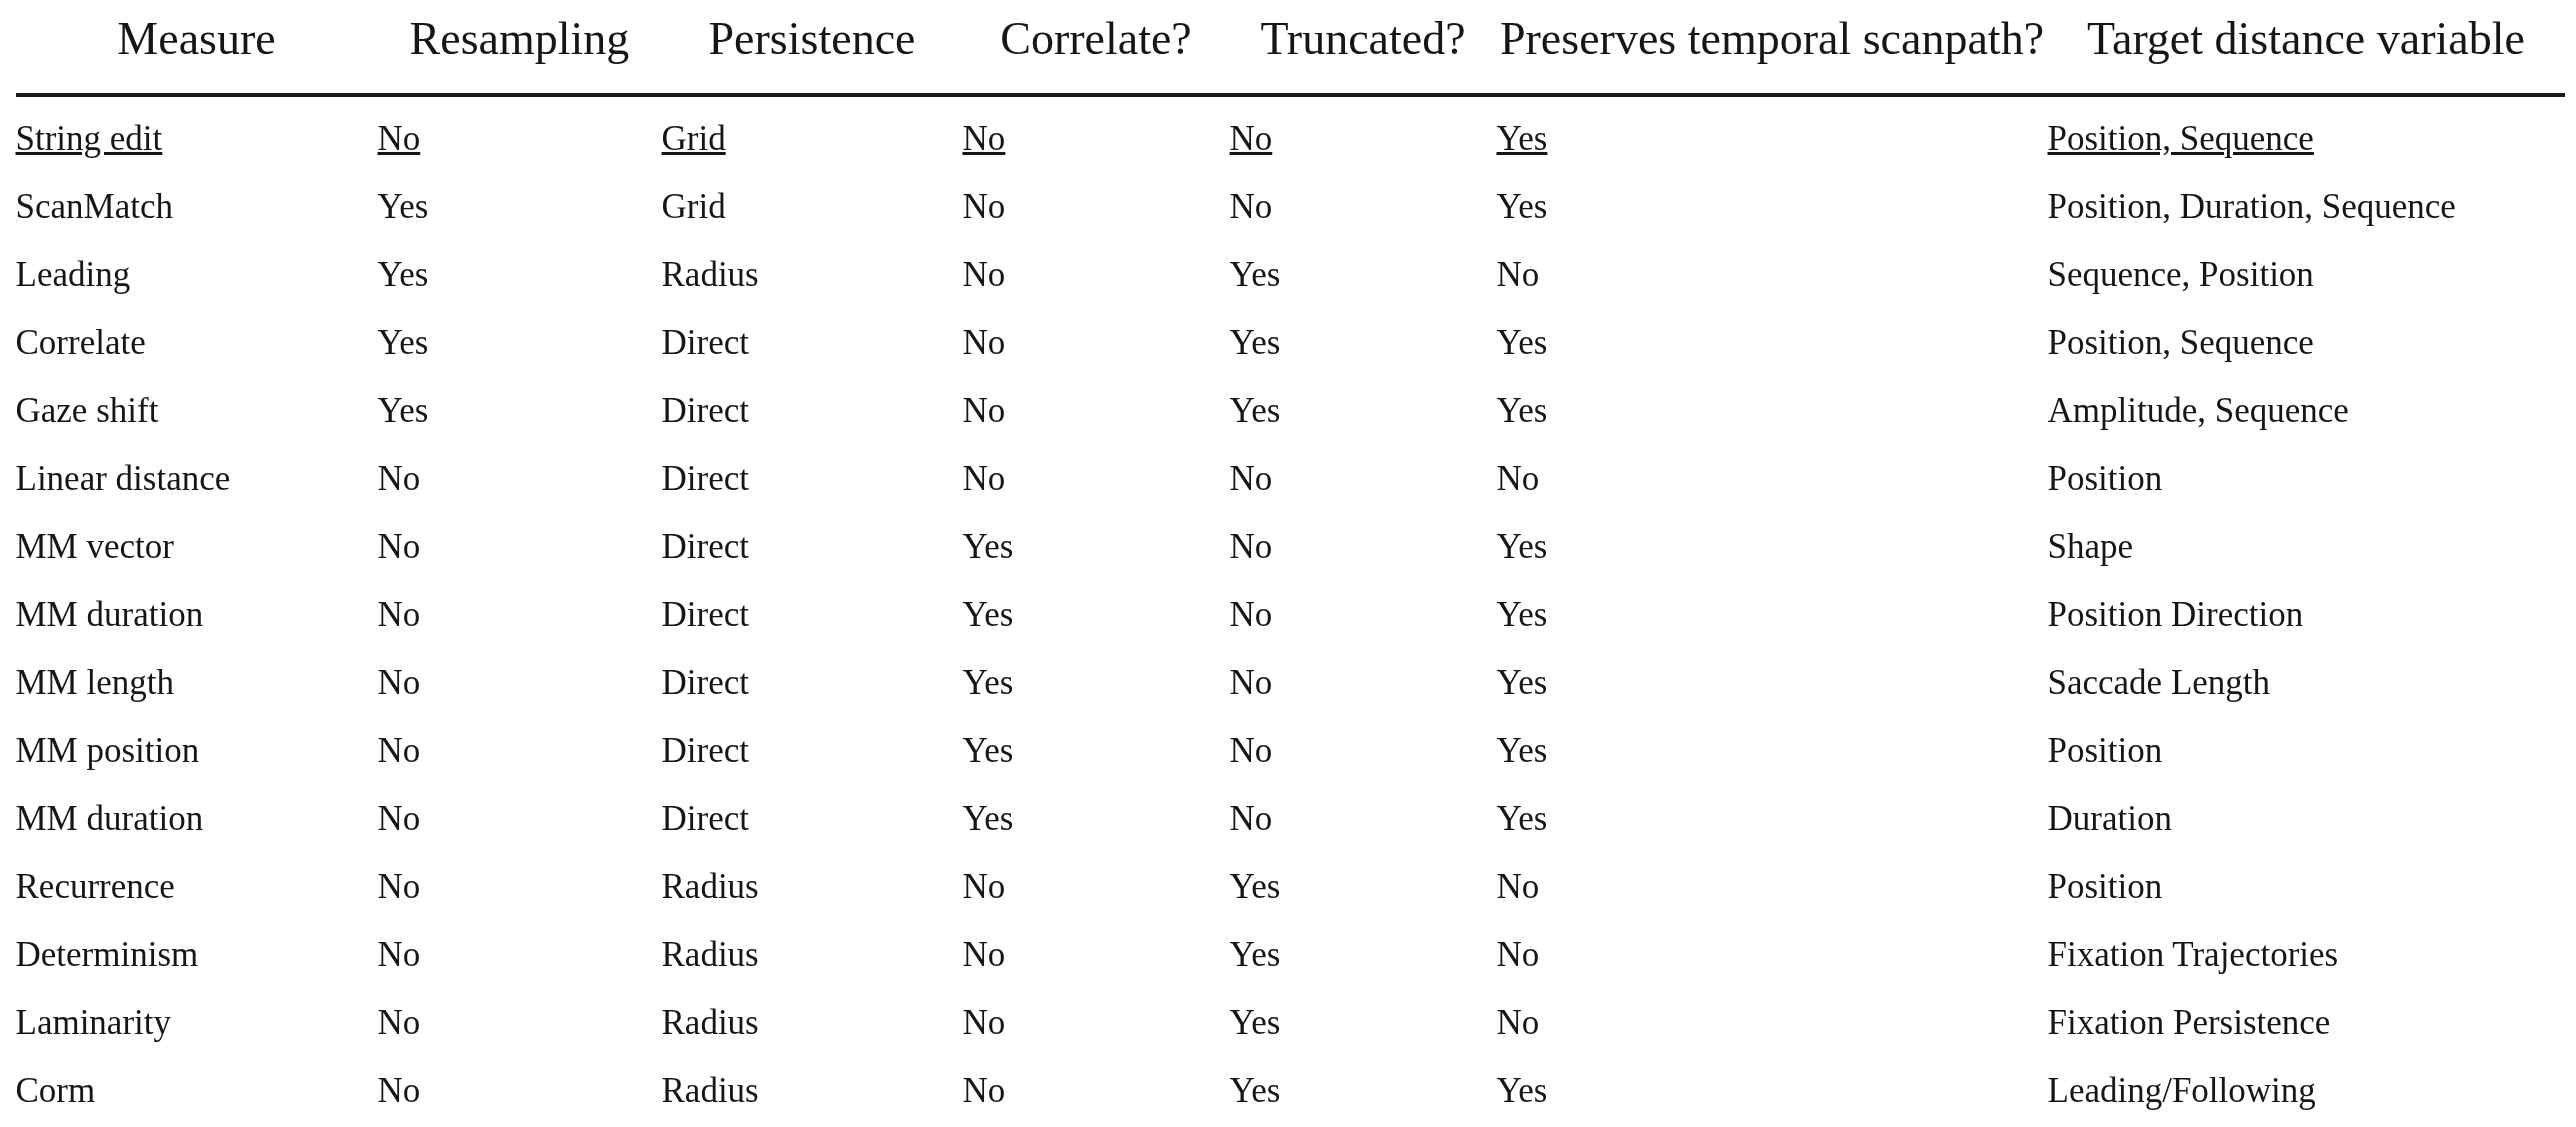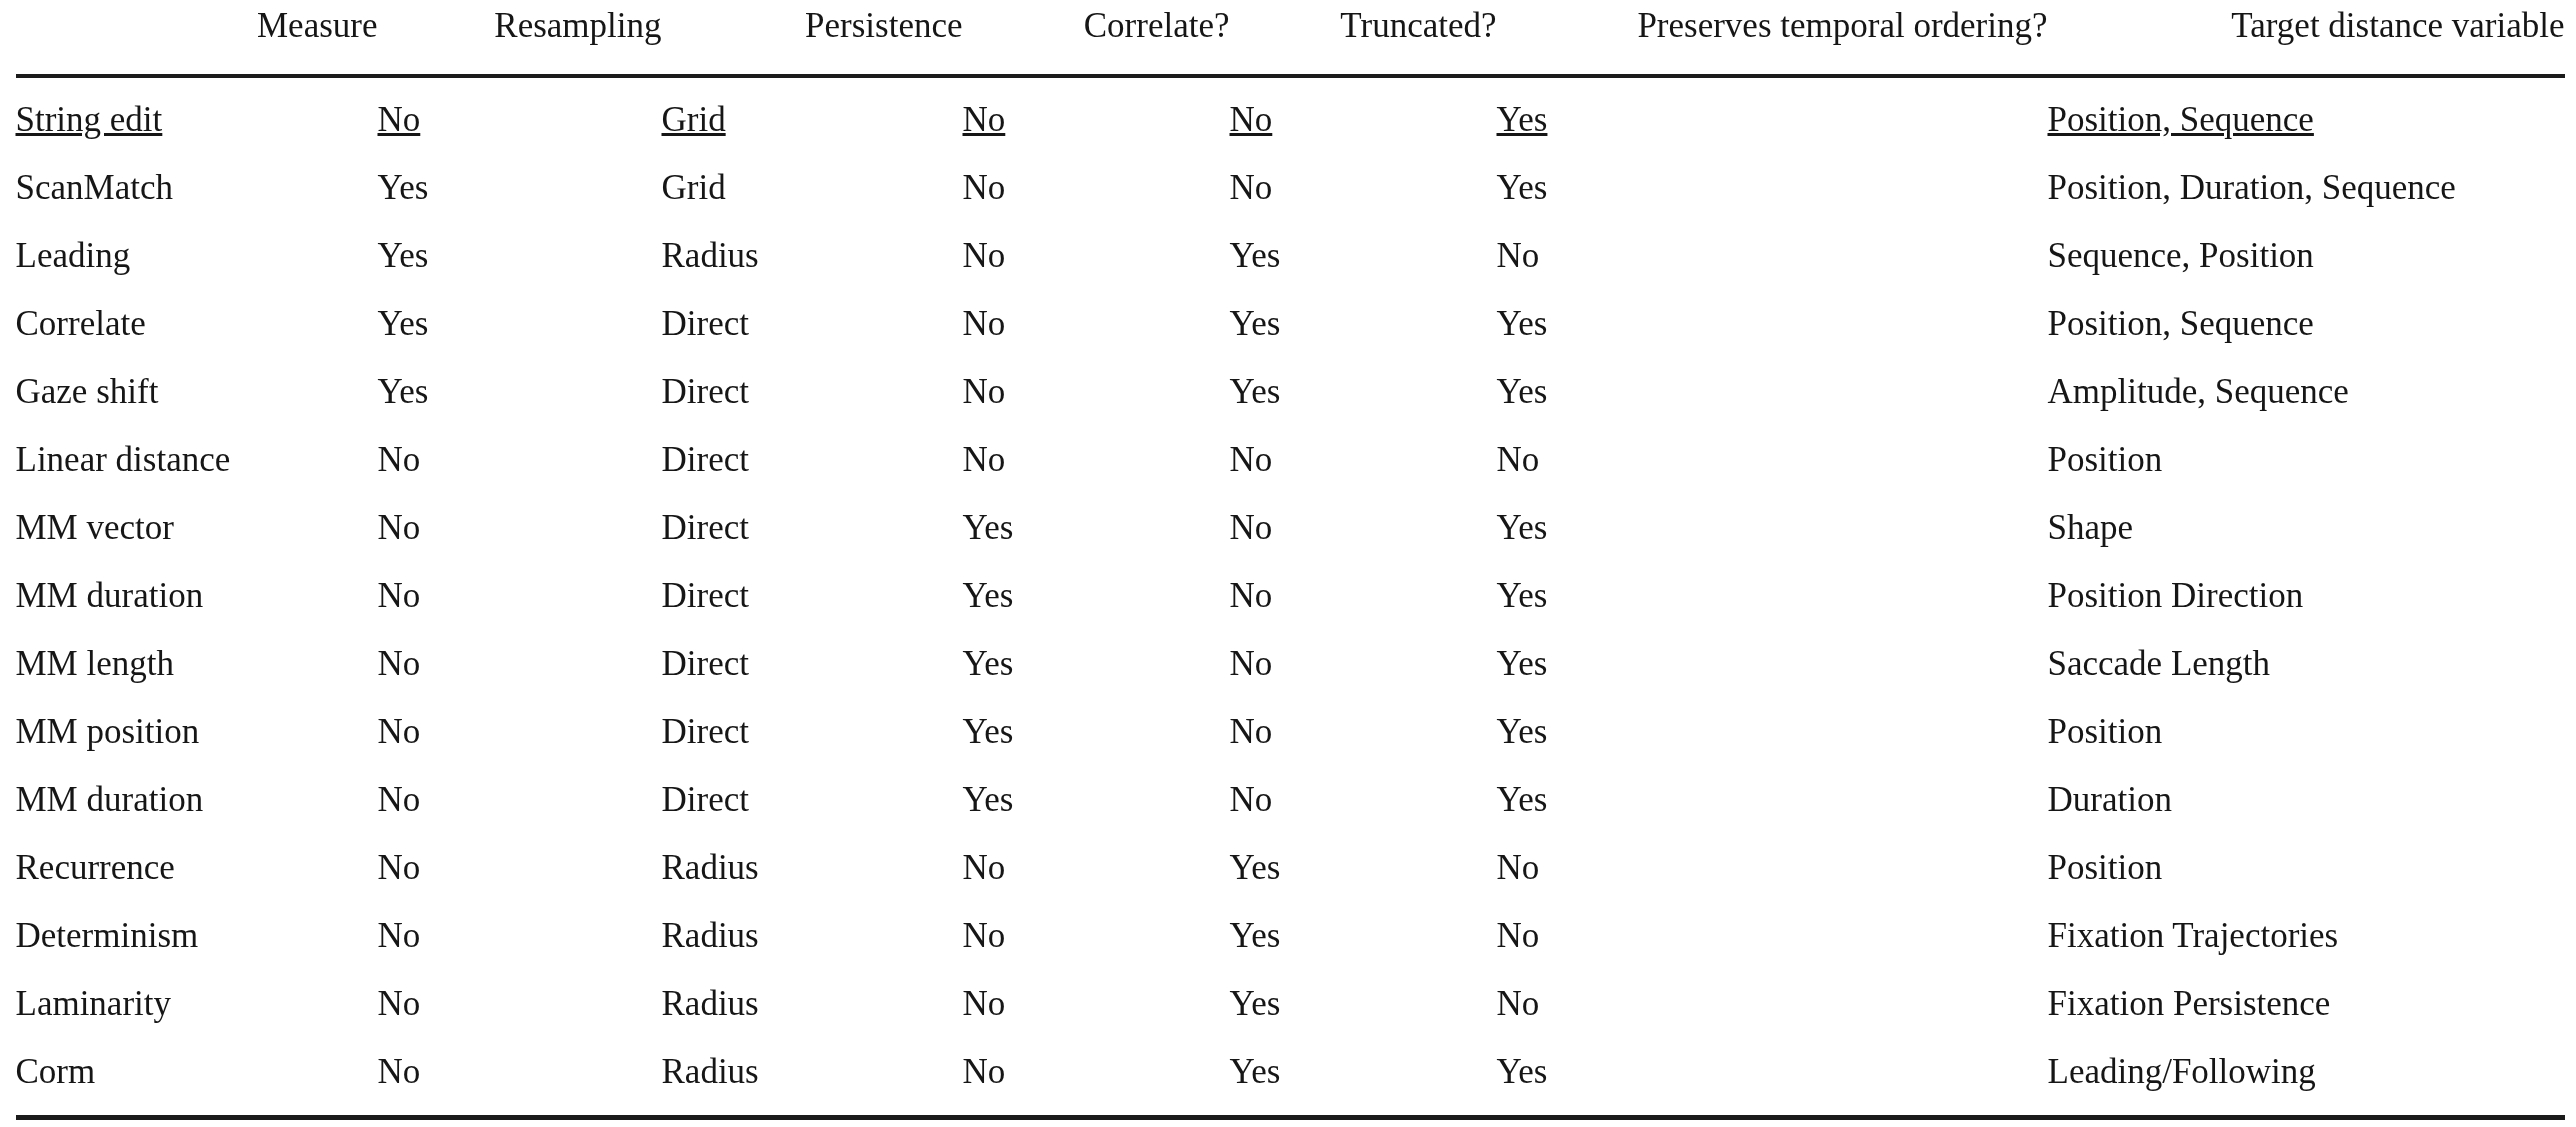--- a/index.html
+++ b/index.html
@@ -32,24 +32,24 @@
   table.data-table col.c0 { width: 362px; }
   table.data-table col.c1 { width: 284px; }
   table.data-table col.c2 { width: 301px; }
   table.data-table col.c3 { width: 267px; }
   table.data-table col.c4 { width: 267px; }
   table.data-table col.c5 { width: 551px; }
   table.data-table col.c6 { width: 517px; }
 
   thead th {
     font-weight: normal;
-    text-align: right;
-    font-size: 35px;
+    text-align: center;
+    font-size: 46px;
     line-height: 1.0;
-    padding: 8px 0 31px 0;
+    padding: 16px 0 31px 0;
     vertical-align: bottom;
     white-space: nowrap;
     letter-spacing: 0px;
   }
   thead tr {
     border-bottom: 4.3px solid #1b1b1b;
   }
   tbody tr:first-child td {
     padding-top: 24px;
     text-decoration: underline;
@@ -82,21 +82,21 @@
         <col class="c5">
         <col class="c6">
     </colgroup>
     <thead>
       <tr>
         <th>Measure</th>
         <th>Resampling</th>
         <th>Persistence</th>
         <th>Correlate?</th>
         <th>Truncated?</th>
-        <th>Preserves temporal ordering?</th>
+        <th>Preserves temporal scanpath?</th>
         <th>Target distance variable</th>
       </tr>
     </thead>
     <tbody>
       <tr>
         <td>String edit</td>
         <td>No</td>
         <td>Grid</td>
         <td>No</td>
         <td>No</td>

